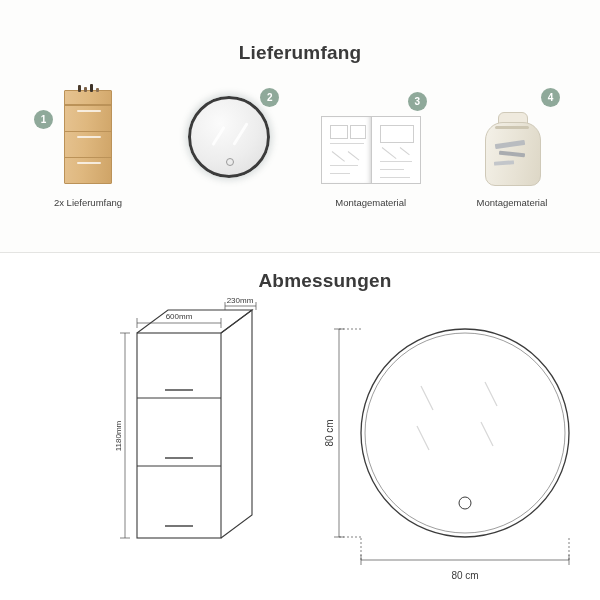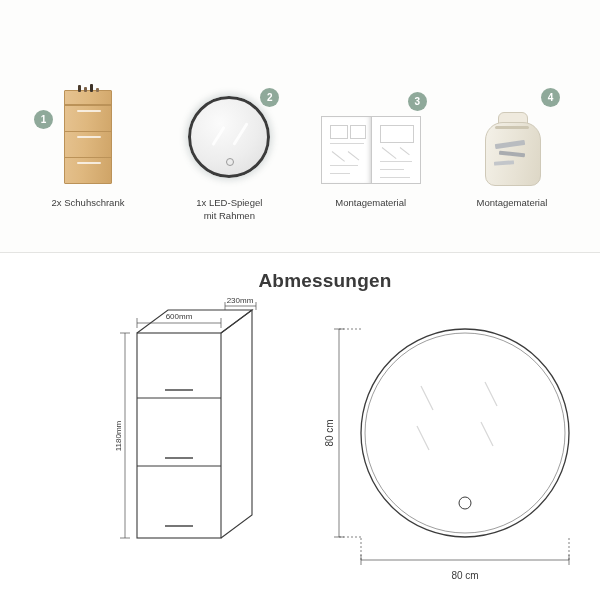--- a/index.html
+++ b/index.html
@@ -167,53 +167,52 @@
 
   .tech { stroke:#3b3b3b; fill:none; }
   .dimline { stroke:#4a4a4a; stroke-width:.7; }
   .dimtext { font-family:"Liberation Sans", sans-serif; fill:#3a3a3a; }
 </style>
 </head>
 <body>
 
 <div id="section-scope">
 
+  <div id="scope-title" class="section-title">Lieferumfang</div>
 
   <div class="scope-items">
 
     <div class="scope-item">
       <div class="art-box">
         <div class="badge" style="left:10px; top:38px;">1</div>
         <div class="cab">
           <div class="cab-deco">
               <i></i>
               <i></i>
               <i></i>
               <i></i>
             </div>
           <div class="top-line"></div>
           <div class="drw d1"></div>
           <div class="drw d2"></div>
           <div class="drw d3"></div>
         </div>
       </div>
-      <div class="item-caption">2x Schuhschrank</div>
+      <div class="item-caption">2x Lieferumfang</div>
     </div>
 
     <div class="scope-item">
       <div class="art-box">
         <div class="badge" style="right:14px; top:16px;">2</div>
         <div class="mirror">
           <div class="glare g1"></div>
           <div class="glare g2"></div>
           <div class="dot"></div>
         </div>
       </div>
-      <div class="item-caption">1x LED-Spiegel
-mit Rahmen</div>
     </div>
 
     <div class="scope-item">
       <div class="art-box">
         <div class="badge" style="right:8px; top:20px;">3</div>
         <div class="booklet">
           <div class="page left">
             <span class="sq" style="left:8px; top:8px; width:16px; height:12px;"></span>
             <span class="sq" style="left:28px; top:8px; width:14px; height:12px;"></span>
             <span class="ln" style="left:8px; top:26px; width:34px;"></span>

